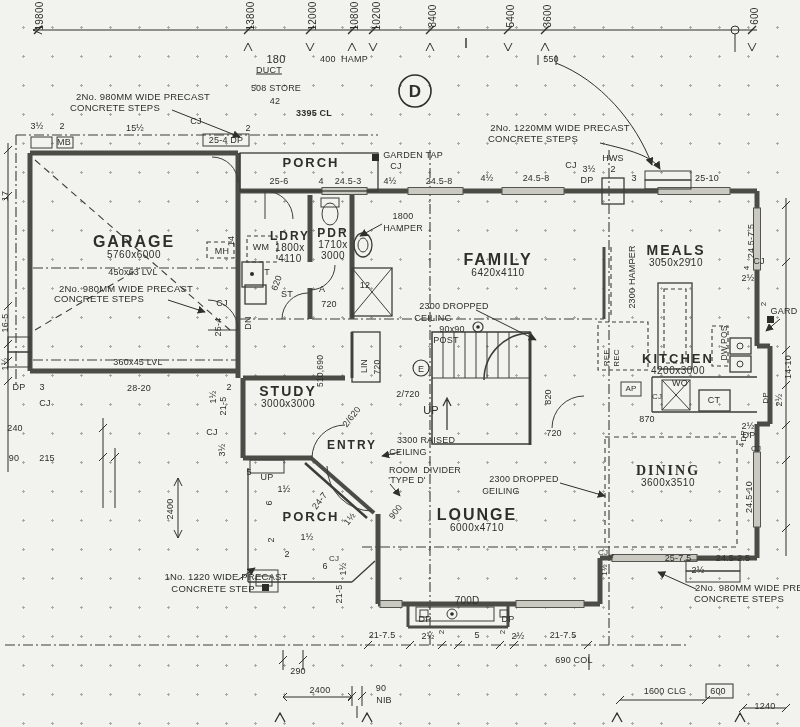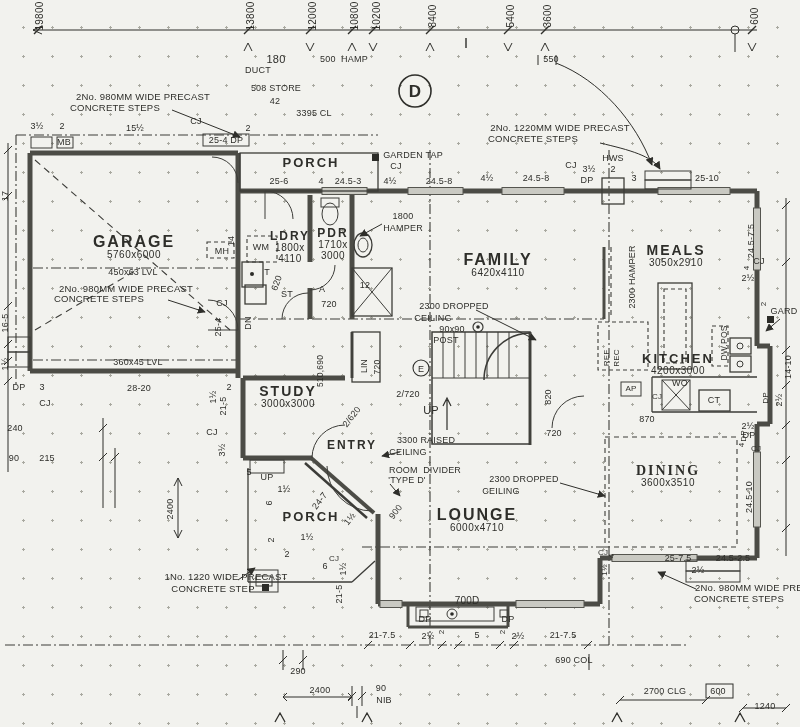--- a/index.html
+++ b/index.html
@@ -184,25 +184,25 @@
     <span class="lbl" style="left: 251px; top: 16px; font-size: 10px; transform: translate(-50%, -50%) rotate(-90deg);">13800</span>
     <span class="lbl" style="left: 313px; top: 16px; font-size: 10px; transform: translate(-50%, -50%) rotate(-90deg);">12000</span>
     <span class="lbl" style="left: 355px; top: 16px; font-size: 10px; transform: translate(-50%, -50%) rotate(-90deg);">10800</span>
     <span class="lbl" style="left: 377px; top: 16px; font-size: 10px; transform: translate(-50%, -50%) rotate(-90deg);">10200</span>
     <span class="lbl" style="left: 433px; top: 16px; font-size: 10px; transform: translate(-50%, -50%) rotate(-90deg);">8400</span>
     <span class="lbl" style="left: 511px; top: 16px; font-size: 10px; transform: translate(-50%, -50%) rotate(-90deg);">5400</span>
     <span class="lbl" style="left: 548px; top: 16px; font-size: 10px; transform: translate(-50%, -50%) rotate(-90deg);">3600</span>
     <span class="lbl" style="left: 755px; top: 16px; font-size: 10px; transform: translate(-50%, -50%) rotate(-90deg);">600</span>
     <span class="lbl" style="left: 551px; top: 59px; font-size: 9px; transform: translate(-50%, -50%) rotate(0deg);">550</span>
     <span class="lbl" style="left: 276px; top: 59px; font-size: 11px; transform: translate(-50%, -50%) rotate(0deg);">180</span>
-    <span class="lbl" style="left: 258px; top: 70px; font-size: 9px; transform: translate(-50%, -50%) rotate(0deg);">DUCT</span>
+    <span class="lbl" style="left: 269px; top: 70px; font-size: 9px; transform: translate(-50%, -50%) rotate(0deg); text-decoration: underline;">DUCT</span>
     <span class="lbl" style="left: 276px; top: 88px; font-size: 9px; transform: translate(-50%, -50%) rotate(0deg);">508 STORE</span>
     <span class="lbl" style="left: 275px; top: 101px; font-size: 9px; transform: translate(-50%, -50%) rotate(0deg);">42</span>
-    <span class="lbl" style="left: 344px; top: 59px; font-size: 9px; transform: translate(-50%, -50%) rotate(0deg);">500  HAMP</span>
-    <span class="lbl" style="left: 314px; top: 113px; font-size: 9px; transform: translate(-50%, -50%) rotate(0deg);">3395 CL</span>
+    <span class="lbl" style="left: 344px; top: 59px; font-size: 9px; transform: translate(-50%, -50%) rotate(0deg);">400  HAMP</span>
+    <span class="lbl" style="left: 314px; top: 113px; font-size: 9px; transform: translate(-50%, -50%) rotate(0deg); font-weight: bold;">3395 CL</span>
     <span class="lbl" style="left: 143px; top: 97px; font-size: 9.5px; transform: translate(-50%, -50%) rotate(0deg);">2No. 980MM WIDE PRECAST</span>
     <span class="lbl" style="left: 115px; top: 108px; font-size: 9.5px; transform: translate(-50%, -50%) rotate(0deg);">CONCRETE STEPS</span>
     <span class="lbl" style="left: 37px; top: 126px; font-size: 9px; transform: translate(-50%, -50%) rotate(0deg);">3½</span>
     <span class="lbl" style="left: 62px; top: 126px; font-size: 9px; transform: translate(-50%, -50%) rotate(0deg);">2</span>
     <span class="lbl" style="left: 135px; top: 128px; font-size: 9px; transform: translate(-50%, -50%) rotate(0deg);">15½</span>
     <span class="lbl" style="left: 196px; top: 121px; font-size: 9px; transform: translate(-50%, -50%) rotate(0deg);">CJ</span>
     <span class="lbl" style="left: 248px; top: 128px; font-size: 9px; transform: translate(-50%, -50%) rotate(0deg);">2</span>
     <span class="lbl" style="left: 64px; top: 142px; font-size: 9px; transform: translate(-50%, -50%) rotate(0deg);">MB</span>
     <span class="lbl" style="left: 226px; top: 140px; font-size: 9px; transform: translate(-50%, -50%) rotate(0deg);">25-4 DP</span>
     <span class="lbl" style="left: 5px; top: 196px; font-size: 9px; transform: translate(-50%, -50%) rotate(-90deg);">17</span>
@@ -331,21 +331,21 @@
     <span class="lbl" style="left: 442px; top: 632px; font-size: 8px; transform: translate(-50%, -50%) rotate(-90deg);">2</span>
     <span class="lbl" style="left: 477px; top: 635px; font-size: 9px; transform: translate(-50%, -50%) rotate(0deg);">5</span>
     <span class="lbl" style="left: 503px; top: 632px; font-size: 8px; transform: translate(-50%, -50%) rotate(-90deg);">2</span>
     <span class="lbl" style="left: 518px; top: 636px; font-size: 9px; transform: translate(-50%, -50%) rotate(0deg);">2½</span>
     <span class="lbl" style="left: 563px; top: 635px; font-size: 9px; transform: translate(-50%, -50%) rotate(0deg);">21-7.5</span>
     <span class="lbl" style="left: 574px; top: 660px; font-size: 9px; transform: translate(-50%, -50%) rotate(0deg);">690 COL</span>
     <span class="lbl" style="left: 298px; top: 659px; font-size: 9px; transform: translate(-50%, -50%) rotate(0deg); margin-top: 12px;">290</span>
     <span class="lbl" style="left: 320px; top: 690px; font-size: 9px; transform: translate(-50%, -50%) rotate(0deg);">2400</span>
     <span class="lbl" style="left: 381px; top: 688px; font-size: 9px; transform: translate(-50%, -50%) rotate(0deg);">90</span>
     <span class="lbl" style="left: 384px; top: 700px; font-size: 9px; transform: translate(-50%, -50%) rotate(0deg);">NIB</span>
-    <span class="lbl" style="left: 665px; top: 691px; font-size: 9px; transform: translate(-50%, -50%) rotate(0deg);">2700 CLG</span>
+    <span class="lbl" style="left: 665px; top: 691px; font-size: 9px; transform: translate(-50%, -50%) rotate(0deg);">1600 CLG</span>
     <span class="lbl" style="left: 718px; top: 691px; font-size: 9px; transform: translate(-50%, -50%) rotate(0deg);">600</span>
     <span class="lbl" style="left: 765px; top: 706px; font-size: 9px; transform: translate(-50%, -50%) rotate(0deg);">1240</span>
     <div class="room" style="left: 134px; top: 247px;">
       <div class="rn" style="font-size: 16px;">GARAGE</div>
       <div class="rs">5760x6000</div>
     </div>
     <div class="room" style="left: 311px; top: 163px;">
       <div class="rn" style="font-size: 13px;">PORCH</div>
     </div>
     <div class="room" style="left: 290px; top: 247px;">

